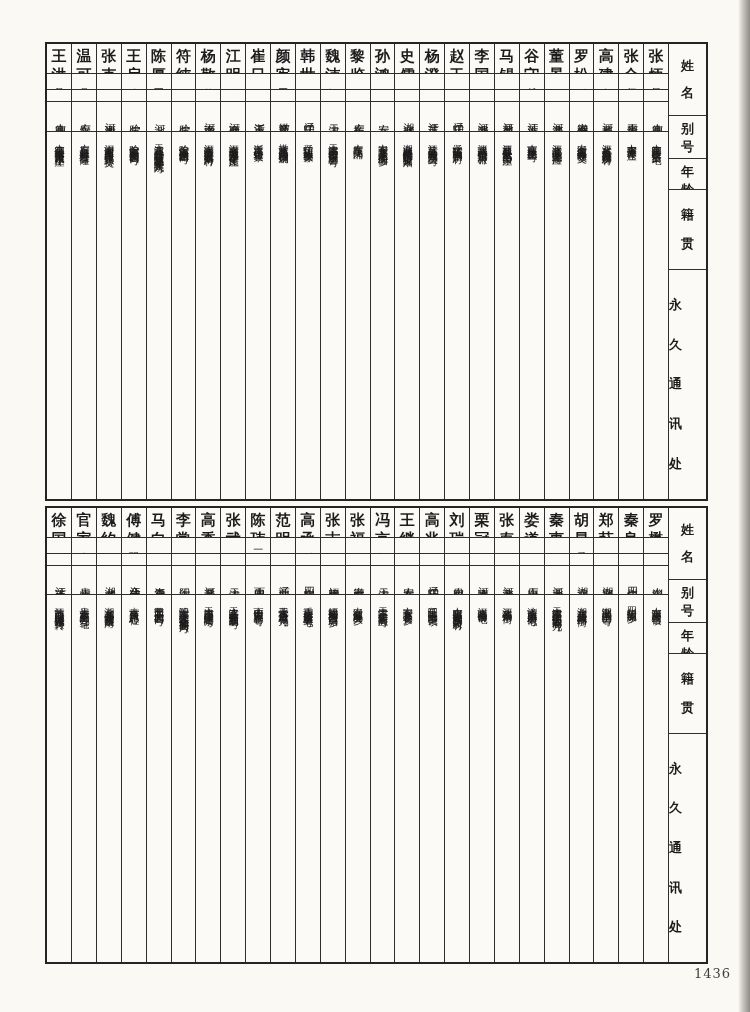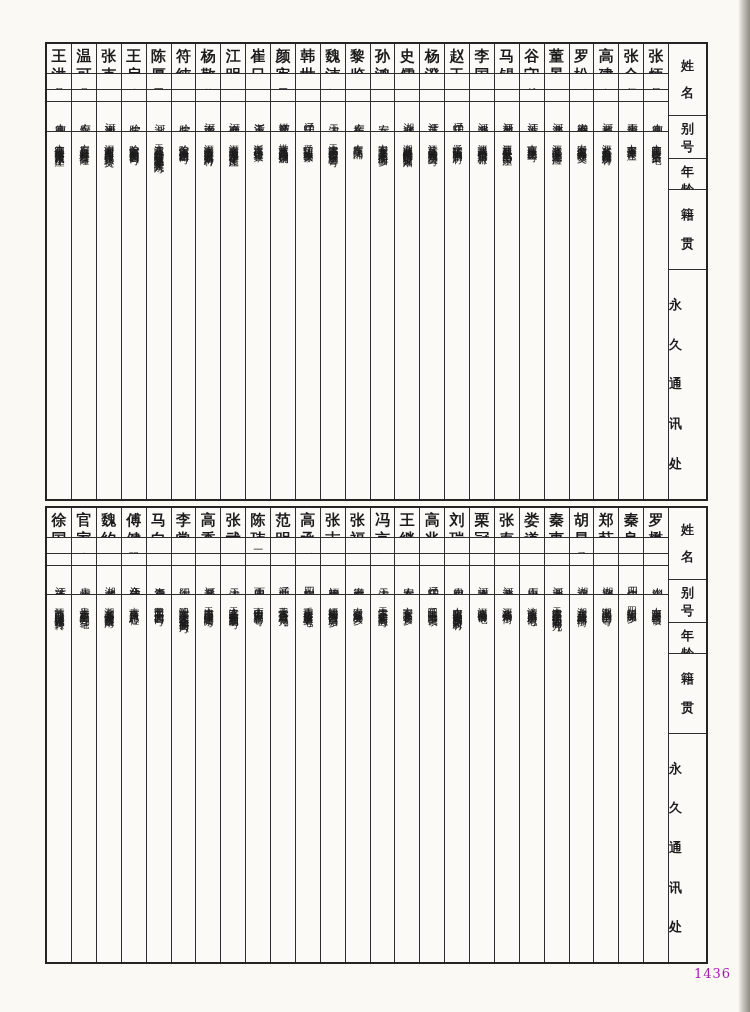--- a/index.html
+++ b/index.html
@@ -49,21 +49,21 @@
   }
   .r-addr .vtext{letter-spacing:1px;height:100%;line-height:12px;}
   .r-native .vtext{letter-spacing:1px;}
   
   .hcell{flex-direction:column;justify-content:space-evenly;
     font-weight:bold;font-size:13px;padding:4px 0;}
   .hcell span{display:block;}
   .name-char{display:block;}
   .page-number{
     position:absolute;left:694px;top:966px;
-    font-size:13px;letter-spacing:1px;color:#a21caf;
+    font-size:13px;letter-spacing:1px;color:#404040;
   }
 </style>
 </head>
 <body>
 
 <div class="page">
   <div class="table t-top" id="table-0">
       <div class="col hcol">
         <div class="cell hcell r-name">
           <span>姓</span>

